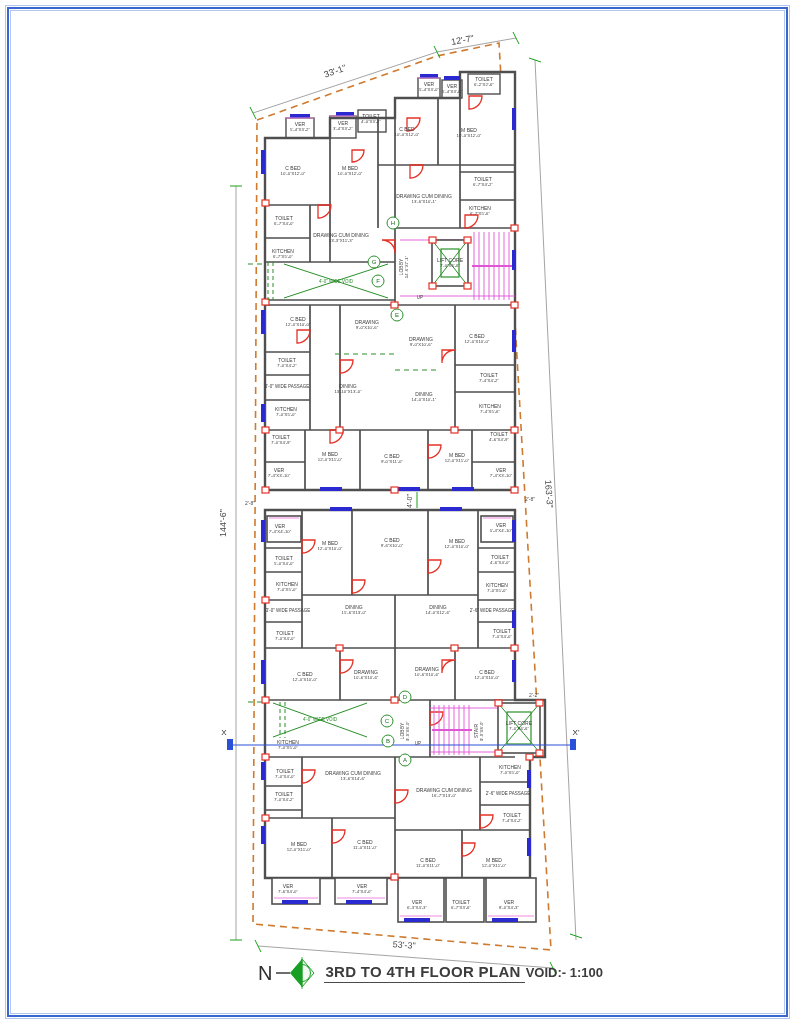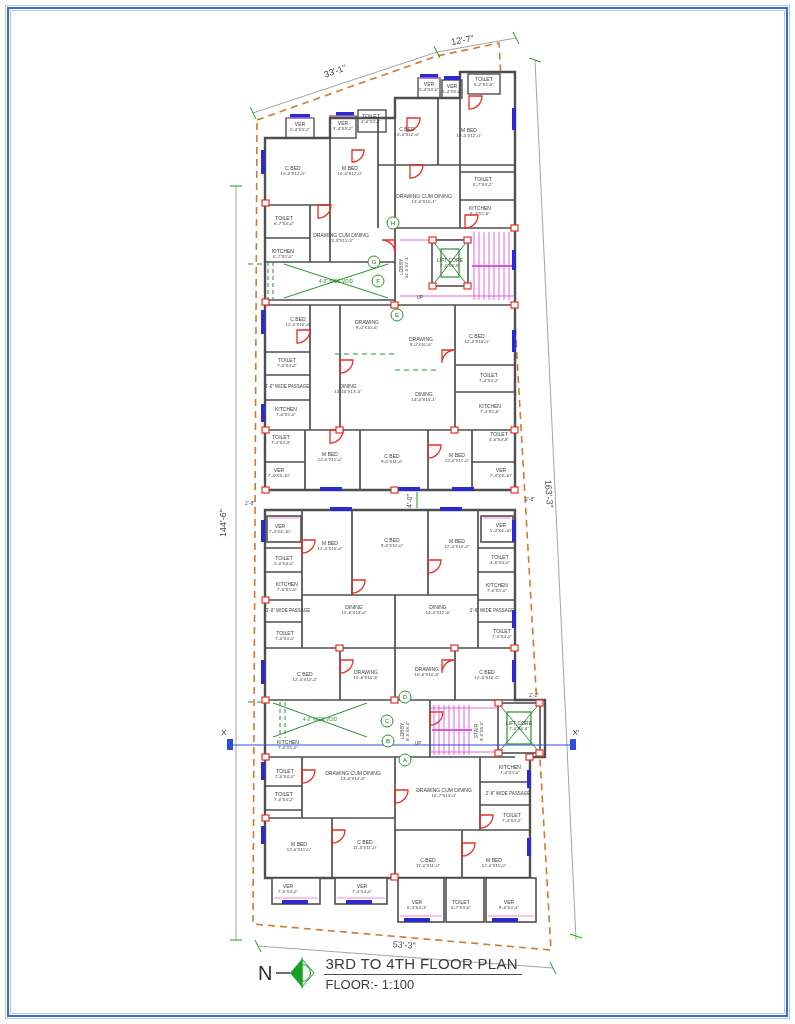--- a/index.html
+++ b/index.html
@@ -4,21 +4,21 @@
 <style>
   html,body{margin:0;padding:0;background:#fff;}
   .page{position:relative;width:795px;height:1024px;background:#fff;overflow:hidden;
         font-family:"Liberation Sans",sans-serif;}
   .frame-outer{position:absolute;inset:5px;border:1px solid #b3c6ee;pointer-events:none;}
   .frame-main{position:absolute;inset:7px;border:2px solid #3a67cf;pointer-events:none;}
   .frame-inner{position:absolute;inset:10px;border:1px solid #b3c6ee;pointer-events:none;}
   svg text{font-family:"Liberation Sans",sans-serif;}
   .title-block{position:absolute;left:258px;top:953px;display:flex;align-items:center;gap:6px;}
   .north-n{font-size:20px;color:#2e2e2e;font-weight:500;margin-right:-2px;}
-  .tb-col{display:flex;flex-direction:column;}
+  .tb-col{display:flex;font-weight:bold;}
   .tb-title{font-size:15px;color:#3c3c3c;letter-spacing:.3px;border-bottom:1.5px solid #4a4a4a;
             padding:0 4px 2px 1px;white-space:nowrap;}
   .tb-scale{font-size:13px;color:#3c3c3c;margin-top:2px;padding-left:1px;}
 </style>
 </head>
 <body>
 
 <div class="page">
   <div class="frame-outer"></div>
   <div class="frame-main"></div>
@@ -333,16 +333,16 @@
     <span class="north-n">N</span>
     <svg width="42" height="40" viewBox="0 0 42 40">
       <line x1="0" y1="20" x2="14" y2="20" stroke="#2e2e2e" stroke-width="1.4"></line>
       <polygon points="14,20 26,6 26,34" fill="#19a024"></polygon>
       <polygon points="26,6 38,20 26,34" fill="#f2faf2" stroke="#19a024" stroke-width="1"></polygon>
       <circle cx="26" cy="20" r="8.5" fill="none" stroke="#19a024" stroke-width="1"></circle>
       <line x1="26" y1="4" x2="26" y2="36" stroke="#19a024" stroke-width="0.8"></line>
     </svg>
     <div class="tb-col">
       <div class="tb-title">3RD TO 4TH FLOOR PLAN</div>
-      <div class="tb-scale">FLOOR:- 1:100</div>
+      <div class="tb-scale">VOID:- 1:100</div>
     </div>
   </div>
 </div>
 
 </body></html>

